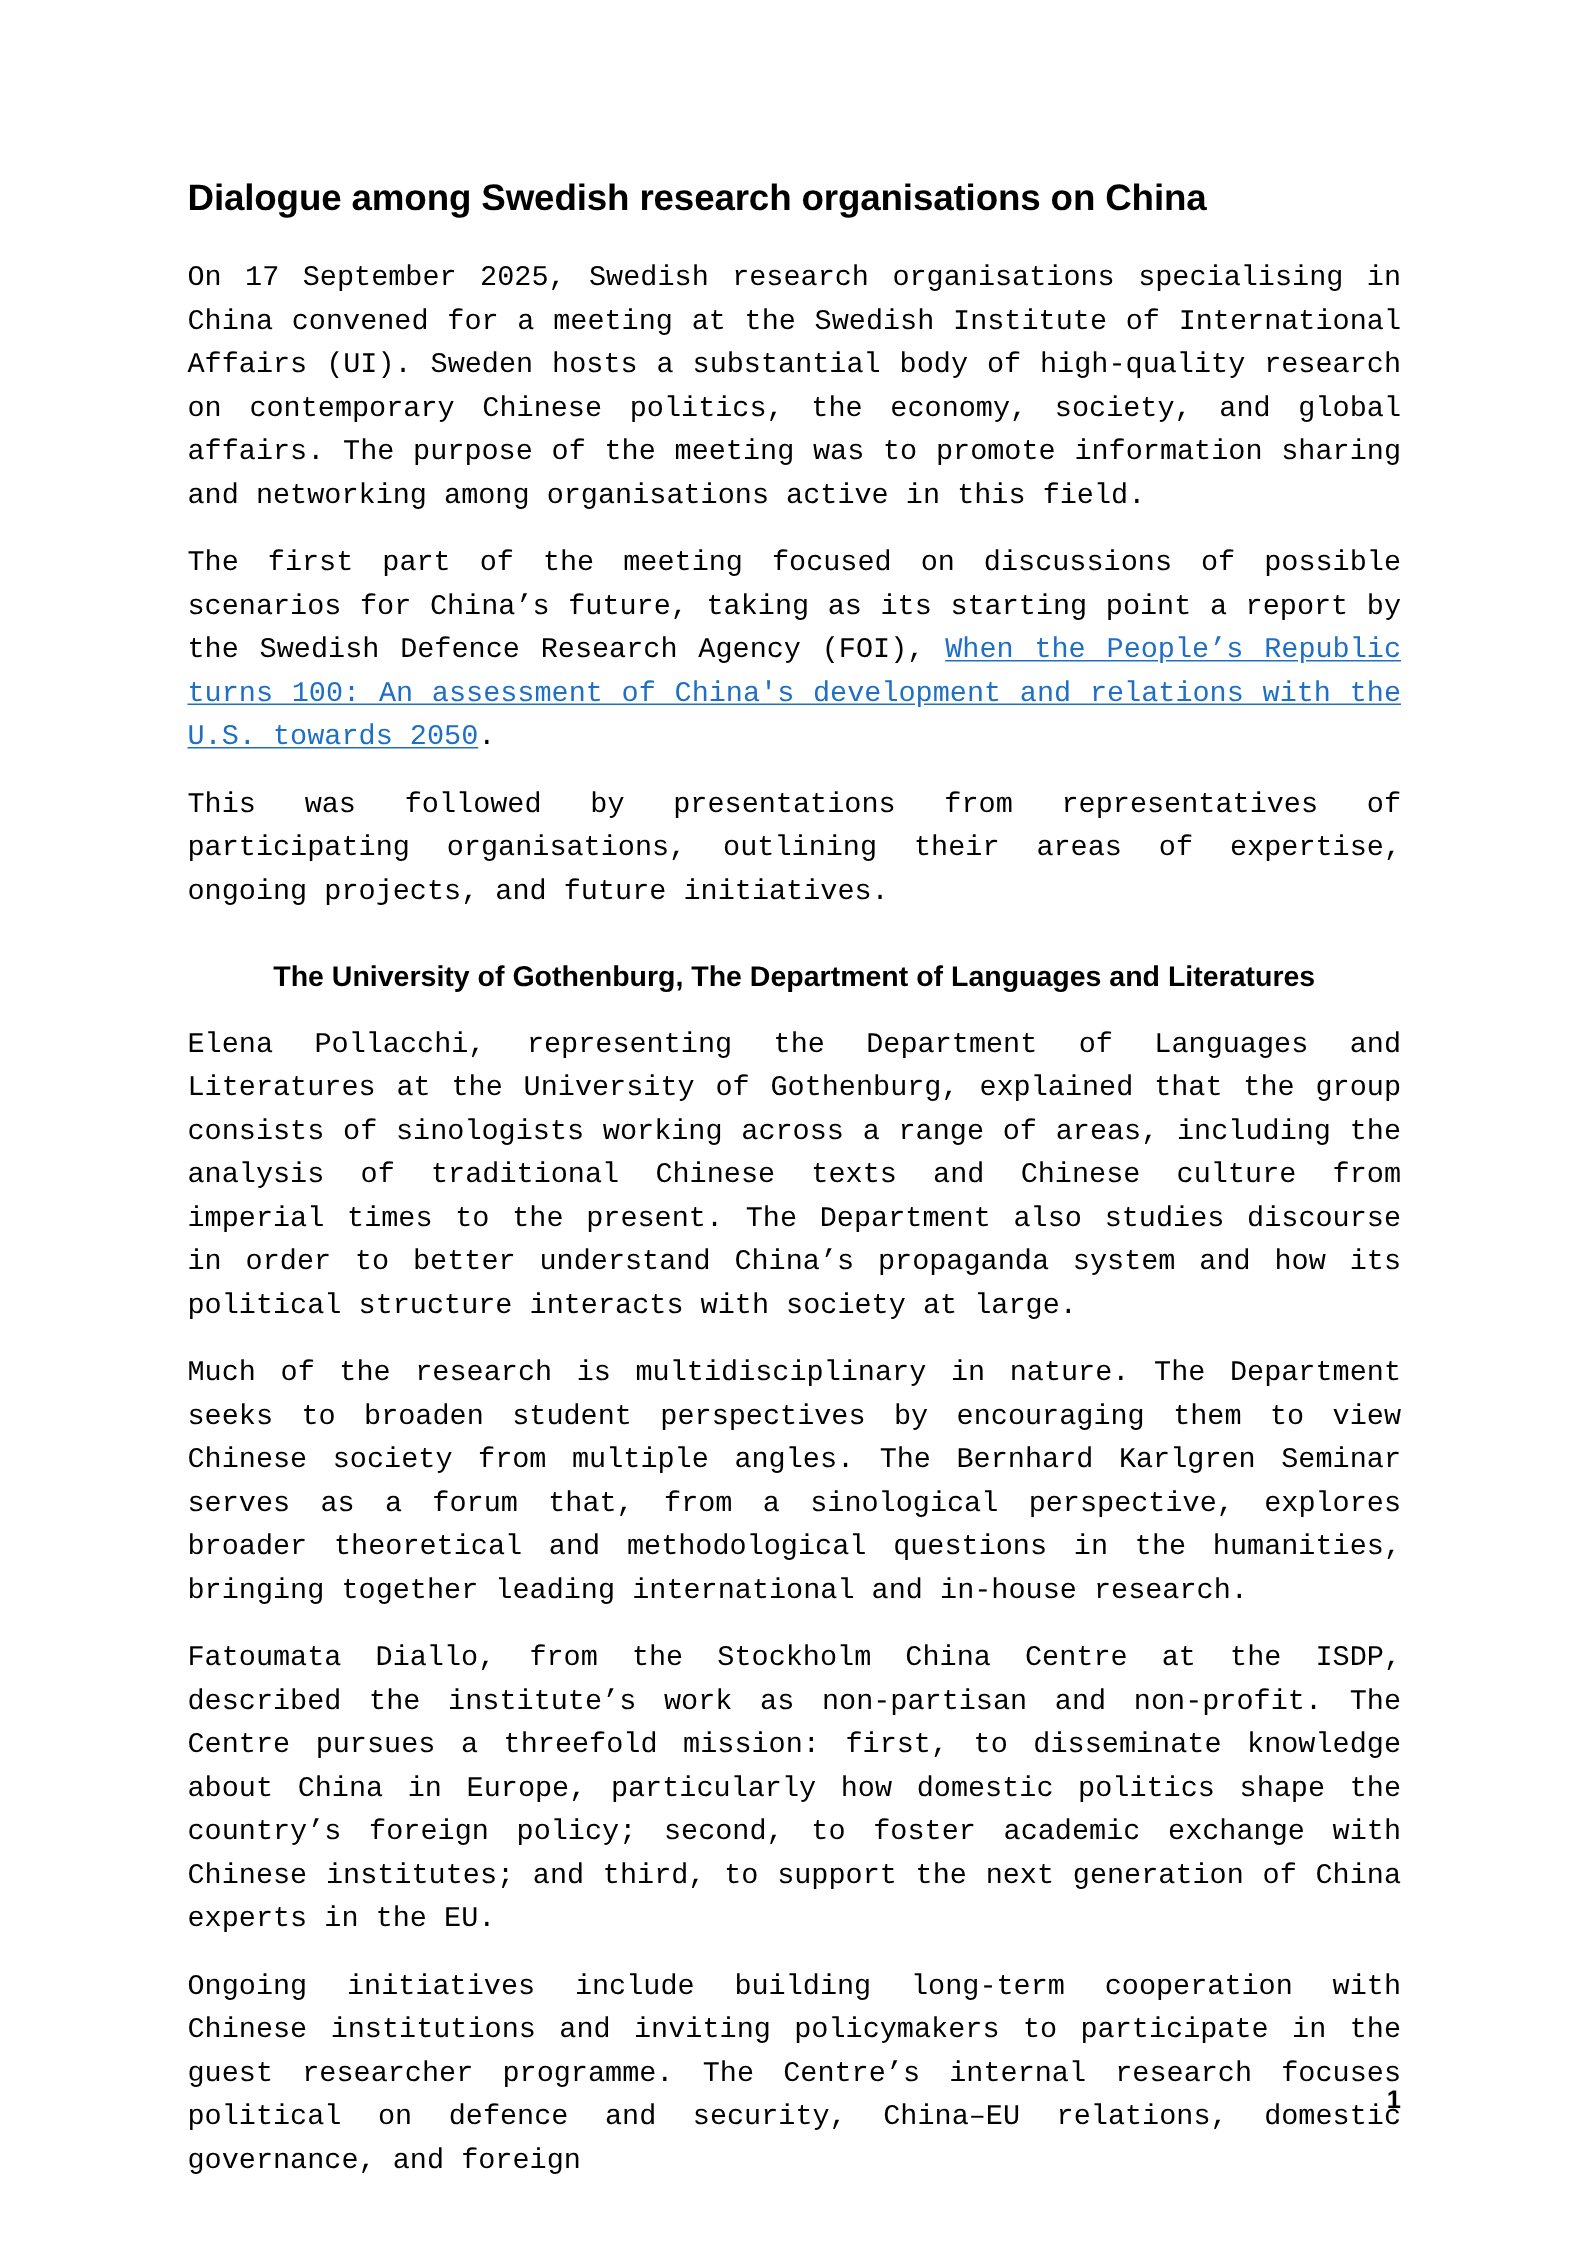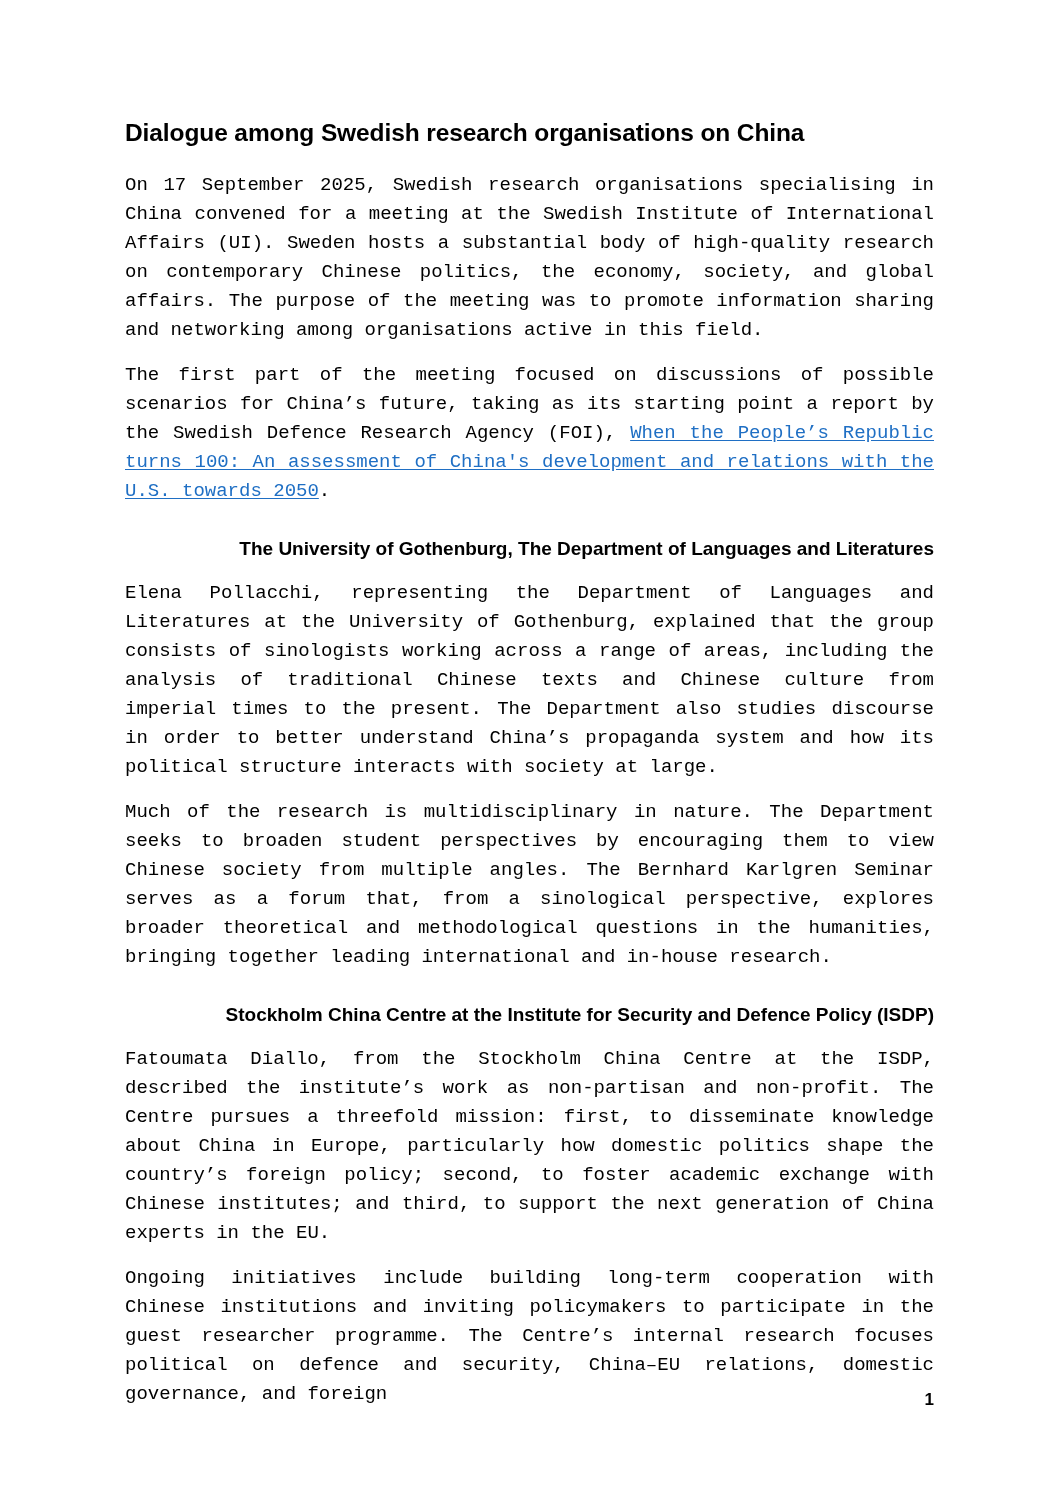--- a/index.html
+++ b/index.html
@@ -42,21 +42,21 @@
     text-justify: inter-word;
     margin: 0 0 16px 0;
     color: #000000;
     hyphens: none;
     font-family: Liberation Mono, monospace;
   }
   .section-heading {
     font-size: 19px;
     font-weight: bold;
     line-height: 29px;
-    text-align: right;
+    text-align: center;
     margin: 28px 0 16px 0;
     color: #000000;
   }
   .doc-link {
     color: #1f6fc4;
     text-decoration: underline;
     text-underline-offset: 2px;
   }
   .page-number {
     position: absolute;
@@ -76,28 +76,28 @@
 
   <div class="content">
 
     <h1 class="doc-title">Dialogue among Swedish research organisations on China</h1>
 
     <p class="para">On 17 September 2025, Swedish research organisations specialising in China convened for a meeting at the Swedish Institute of International Affairs (UI). Sweden hosts a substantial body of high-quality research on contemporary Chinese politics, the economy, society, and global affairs. The purpose of the meeting was to promote information sharing and networking among organisations active in this field.</p>
 
 
     <p class="para"><span>The first part of the meeting focused on discussions of possible scenarios for China’s future, taking as its starting point a report by the Swedish Defence Research Agency (FOI), </span><a class="doc-link" href="#">When the People’s Republic turns 100: An assessment of China's development and relations with the U.S. towards 2050</a><span>.</span></p>
 
+    <p class="para">This was followed by presentations from representatives of participating organisations, outlining their areas of expertise, ongoing projects, and future initiatives.</p>
 
     <h2 class="section-heading">The University of Gothenburg, The Department of Languages and Literatures</h2>
 
     <p class="para">Elena Pollacchi, representing the Department of Languages and Literatures at the University of Gothenburg, explained that the group consists of sinologists working across a range of areas, including the analysis of traditional Chinese texts and Chinese culture from imperial times to the present. The Department also studies discourse in order to better understand China’s propaganda system and how its political structure interacts with society at large.</p>
 
     <p class="para">Much of the research is multidisciplinary in nature. The Department seeks to broaden student perspectives by encouraging them to view Chinese society from multiple angles. The Bernhard Karlgren Seminar serves as a forum that, from a sinological perspective, explores broader theoretical and methodological questions in the humanities, bringing together leading international and in-house research.</p>
 
-    <h2 class="section-heading">Stockholm China Centre at the Institute for Security and Defence Policy (ISDP)</h2>
 
     <p class="para">Fatoumata Diallo, from the Stockholm China Centre at the ISDP, described the institute’s work as non-partisan and non-profit. The Centre pursues a threefold mission: first, to disseminate knowledge about China in Europe, particularly how domestic politics shape the country’s foreign policy; second, to foster academic exchange with Chinese institutes; and third, to support the next generation of China experts in the EU.</p>
 
     <p class="para">Ongoing initiatives include building long-term cooperation with Chinese institutions and inviting policymakers to participate in the guest researcher programme. The Centre’s internal research focuses political on defence and security, China–EU relations, domestic governance, and foreign</p>
 
   </div>
 
   <div class="page-number">1</div>
 
 </div>

